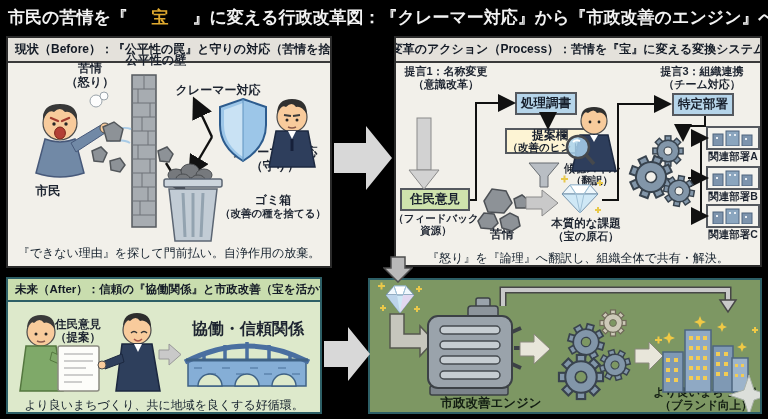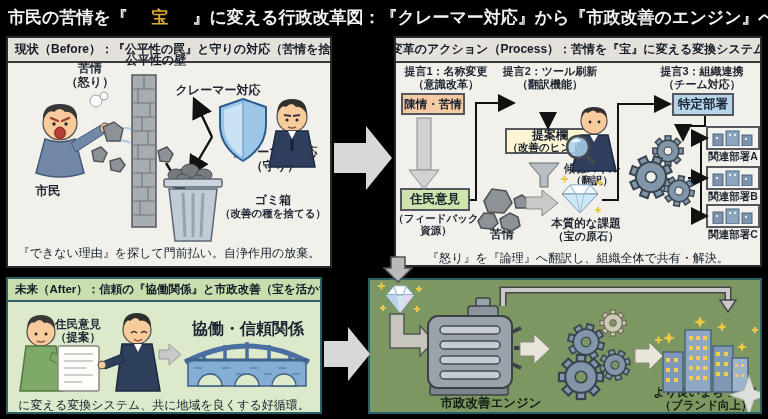--- a/index.html
+++ b/index.html
@@ -135,30 +135,26 @@
   </svg>
 </div>
 
 <div class="panel" style="left:394px;top:36px;width:368px;height:231px">
   <div class="panel-header" style="justify-content:center;padding-left:0">変革のアクション（Process）：苦情を『宝』に変える変換システム</div>
 
   <div class="lbl" style="left:0;top:27px;width:100px;font-size:11px">
     <span>提言1：名称変更</span>
     <span>（意識改革）</span>
   </div>
-  <div class="lbl" style="left:102px;top:27px;width:104px;font-size:11px">
-    <span>提言2：ツール刷新</span>
-    <span>（翻訳機能）</span>
-  </div>
   <div class="lbl" style="left:254px;top:27px;width:104px;font-size:11px">
     <span>提言3：組織連携</span>
     <span>（チーム対応）</span>
   </div>
 
-  <div class="box" style="left:5px;top:55px;width:64px;height:22px;background:var(--box-orange);font-size:11.5px">陳情・苦情</div>
+  <div class="box" style="left:119px;top:54px;width:62px;height:23px;background:var(--box-blue);font-size:12.5px">処理調書</div>
   <div class="box" style="left:109px;top:90px;width:90px;height:26px;background:var(--box-cream)">
     <span style="font-size:12px">提案欄</span>
     <span style="font-size:10.5px">（改善のヒント）</span>
   </div>
   <div class="box" style="left:4px;top:150px;width:70px;height:23px;background:var(--box-green);font-size:12.5px">住民意見</div>
   <div class="lbl" style="left:-4px;top:175px;width:88px;font-size:10.5px">
     <span>（フィードバック</span>
     <span>資源）</span>
   </div>
   <div class="box" style="left:276px;top:55px;width:62px;height:23px;background:var(--box-blue);font-size:12.5px">特定部署</div>
@@ -279,21 +275,21 @@
 </div>
 
 <div class="panel green" style="left:6px;top:277px;width:316px;height:137px">
   <div class="panel-header">未来（After）：信頼の『協働関係』と市政改善（宝を活かす）</div>
 
   <div class="lbl" style="left:40px;top:39px;width:60px;font-size:11.5px">
     <span>住民意見</span>
     <span>（提案）</span>
   </div>
   <div class="lbl" style="left:176px;top:41px;width:128px;font-size:16px">協働・信頼関係</div>
-  <div class="caption" style="top:118px">に変える変換システム、共に地域を良くする好循環。</div>
+  <div class="caption" style="top:118px">より良いまちづくり、共に地域を良くする好循環。</div>
 
   <svg class="layer" style="left:0;top:23px" width="312" height="92" viewBox="0 0 312 92">
 
     <g>
       <circle cx="33" cy="30" r="14" fill="#f8cb9c" stroke="#4c4c4c" stroke-width="1.2"></circle>
       <path d="M19,27 Q19,13 33,13 Q47,13 47,27 Q41,19 36,21 Q32,15 26,21 Q22,18 19,27 Z" fill="#3a3a3a"></path>
       <circle cx="28" cy="32" r="1.5" fill="#262626"></circle>
         <circle cx="38" cy="32" r="1.5" fill="#262626"></circle>
       <path d="M29,39 Q33,41 37,39" stroke="#8a5a4a" stroke-width="1.5" fill="none"></path>
       <path d="M18,44 L48,44 L55,89 L12,89 Z" fill="#7fa969" stroke="#54773f" stroke-width="1.5"></path>

